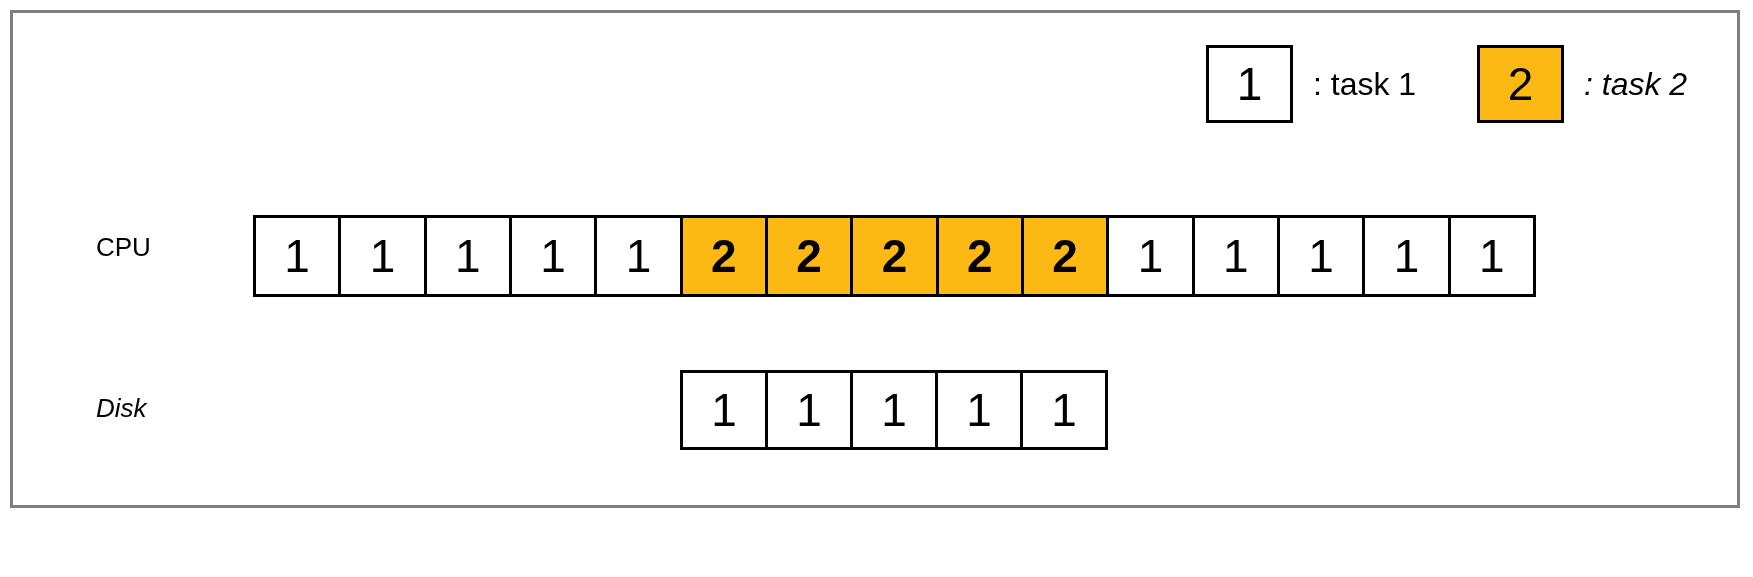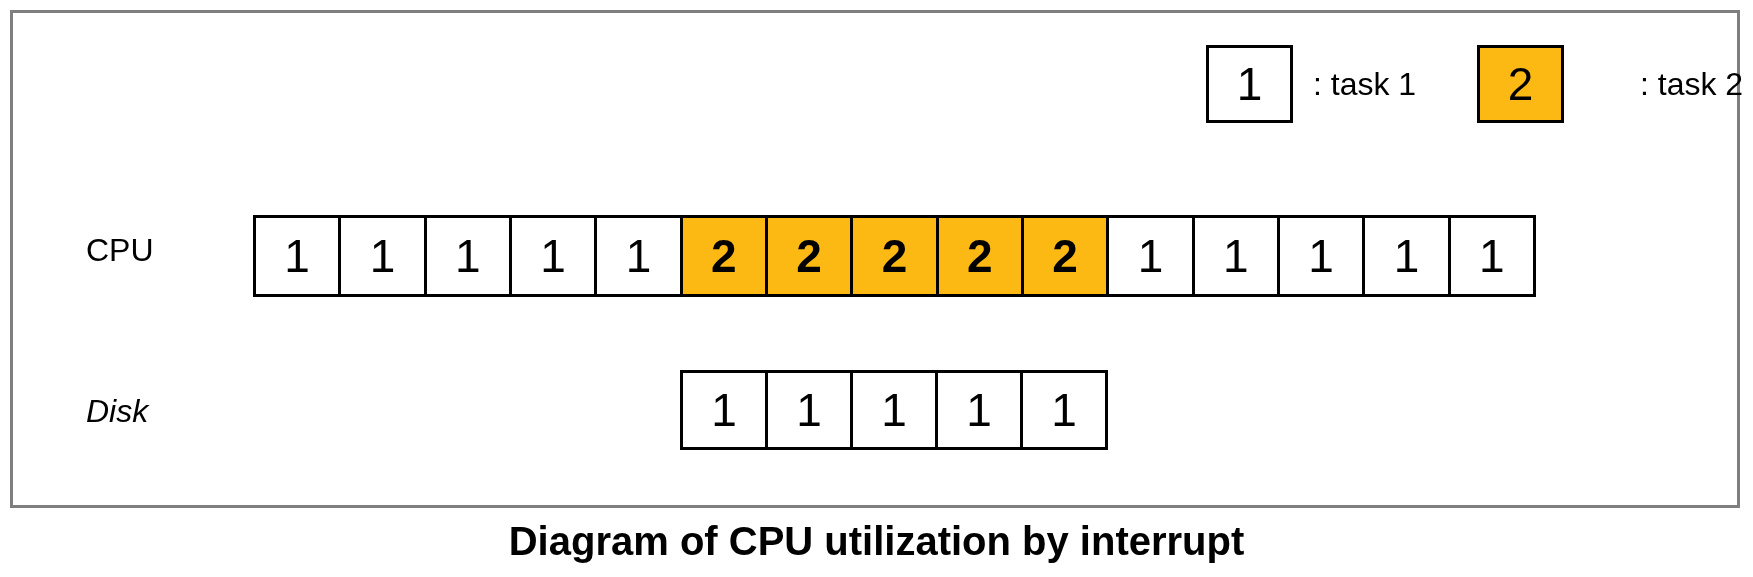--- a/index.html
+++ b/index.html
@@ -18,23 +18,23 @@
     box-sizing:border-box;display:flex;align-items:center;justify-content:center;
     font-size:46px;line-height:1;
   }
   #legend-swatch-1{left:1206px;top:45px;}
   #legend-swatch-2{left:1477px;top:45px;}
   .legend-label{
     position:absolute;top:45px;height:78px;display:flex;align-items:center;
     font-size:32px;white-space:nowrap;
   }
   #legend-label-1{left:1313px;}
-  #legend-label-2{left:1640px;}
+  #legend-label-2{left:1584px;font-style:italic;}
   
-  .row-label{position:absolute;left:86px;font-size:32px;line-height:1;}
+  .row-label{position:absolute;left:96px;font-size:26px;line-height:1;}
   #cpu-label{top:234px;}
   #disk-label{top:395px;font-style:italic;}
   
   .cells{position:absolute;display:flex;}
   #cpu-cells{left:253px;top:215px;width:1283px;height:82px;}
   #disk-cells{left:680px;top:370px;width:428px;height:80px;}
   .cell{
     flex:1;border:3px solid #000;box-sizing:border-box;
     display:flex;align-items:center;justify-content:center;
     font-size:46px;line-height:1;background:#fff;
@@ -85,15 +85,14 @@
 
   <div id="disk-label" class="row-label">Disk</div>
   <div id="disk-cells" class="cells">
       <div class="cell task-1" style="background: rgb(255, 255, 255);">1</div>
       <div class="cell task-1" style="background: rgb(255, 255, 255);">1</div>
       <div class="cell task-1" style="background: rgb(255, 255, 255);">1</div>
       <div class="cell task-1" style="background: rgb(255, 255, 255);">1</div>
       <div class="cell task-1" style="background: rgb(255, 255, 255);">1</div>
     </div>
 
-  <div class="caption">Diagram of CPU utilization by interrupt</div>
 
 </div>
 
 </body></html>

